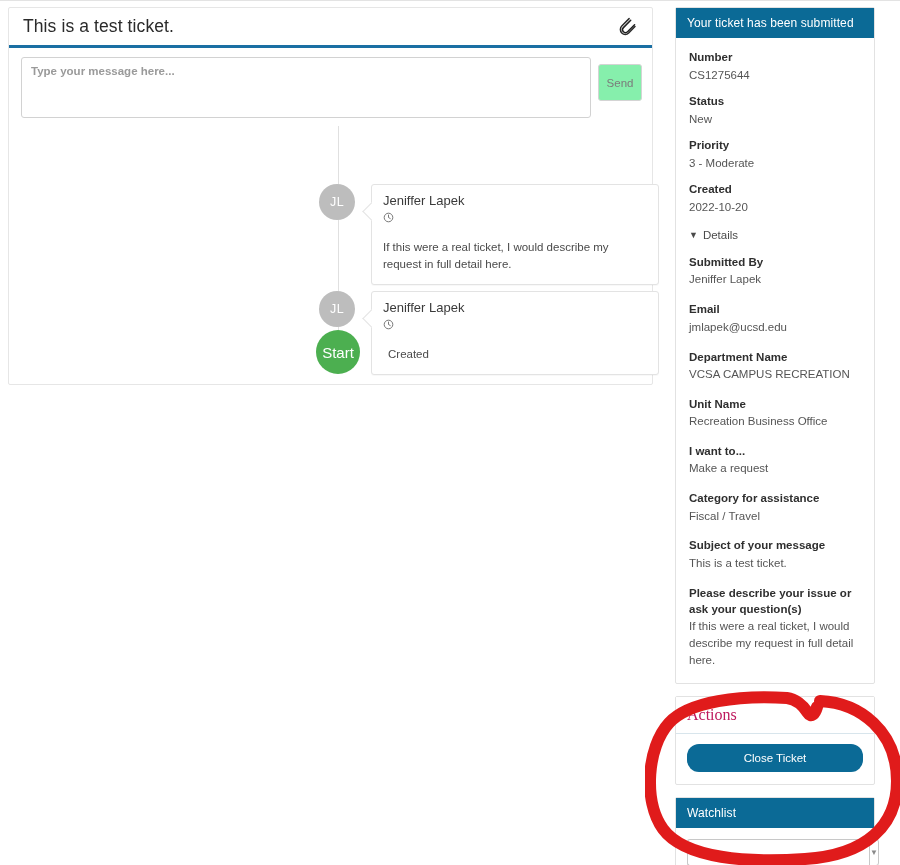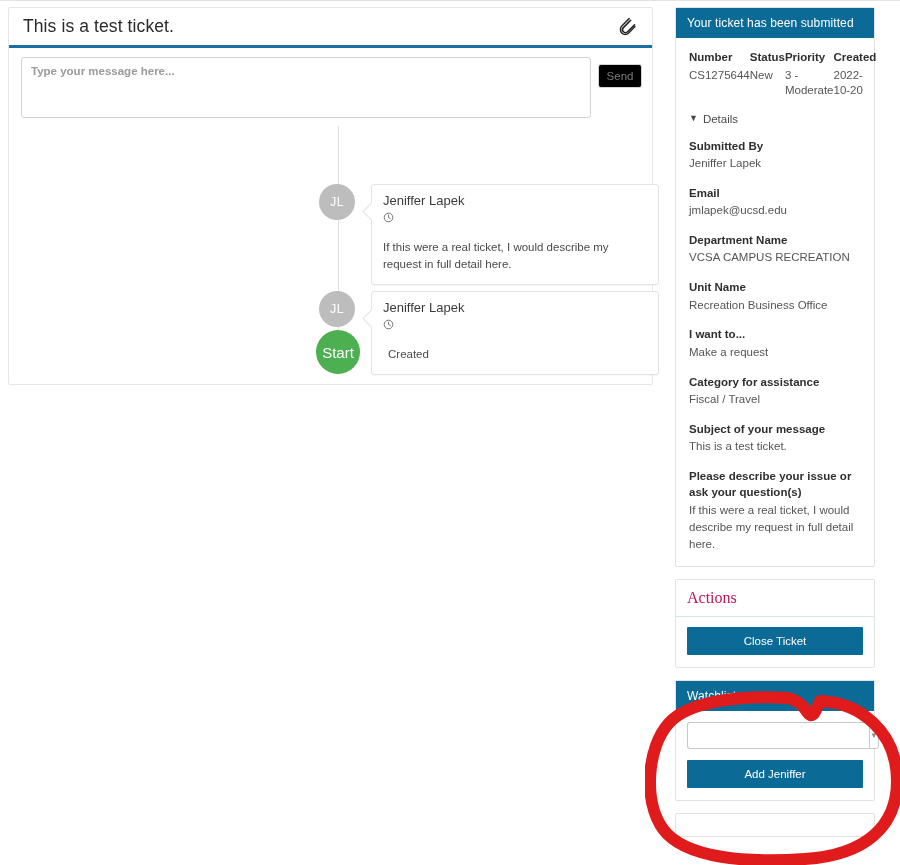--- a/index.html
+++ b/index.html
@@ -64,24 +64,24 @@
     font-family: "Liberation Sans", sans-serif;
     font-size: 11.5px;
     color: #333;
     resize: none;
     outline: none;
     line-height: 1.35;
     font-weight: bold;
   }
   .compose-input::placeholder { color: #9a9a9a; }
   .send-btn {
-    width: 44px; height: 24px;
+    width: 44px; height: 37px;
     border: 1px solid #d4d4d4;
     border-radius: 3px;
-    background: #000000;
+    background: #86efac;
     color: #7b7b7b;
     font-size: 11.5px;
     font-family: "Liberation Sans", sans-serif;
     cursor: pointer;
     margin-top: 7px;
   }
 
   
   .timeline {
     position: relative;
@@ -182,21 +182,21 @@
     color: #be185d;
     font-size: 16px;
     padding: 9px 11px;
     border-bottom: 1px solid #d8e5ec;
     font-family: Liberation Serif, serif;
   }
   .panel-body { padding: 12px 13px 14px 13px; }
 
   .kv-grid {
     display: grid;
-    grid-template-columns: 1fr 1fr 1fr 1fr;
+    grid-template-columns: 1fr;
     row-gap: 11px;
   }
   .kv-label {
     font-size: 11.5px;
     font-weight: bold;
     color: #2f2f2f;
     line-height: 1.35;
   }
   .kv-value {
     font-size: 11.5px;
@@ -219,21 +219,21 @@
   .field-value {
     font-size: 11.5px; color: #555; line-height: 1.47; margin-top: 1px;
   }
 
   .btn-primary {
     display: block;
     width: 100%;
     background: #0b6a96;
     color: #fff;
     border: none;
-    border-radius: 1px;
+    border-radius: 12px;
     font-size: 11.5px;
     font-family: "Liberation Sans", sans-serif;
     padding: 8px 0;
     cursor: pointer;
     text-align: center;
   }
   .wl-select-row {
     display: flex;
     width: 100%;
     height: 27px;

